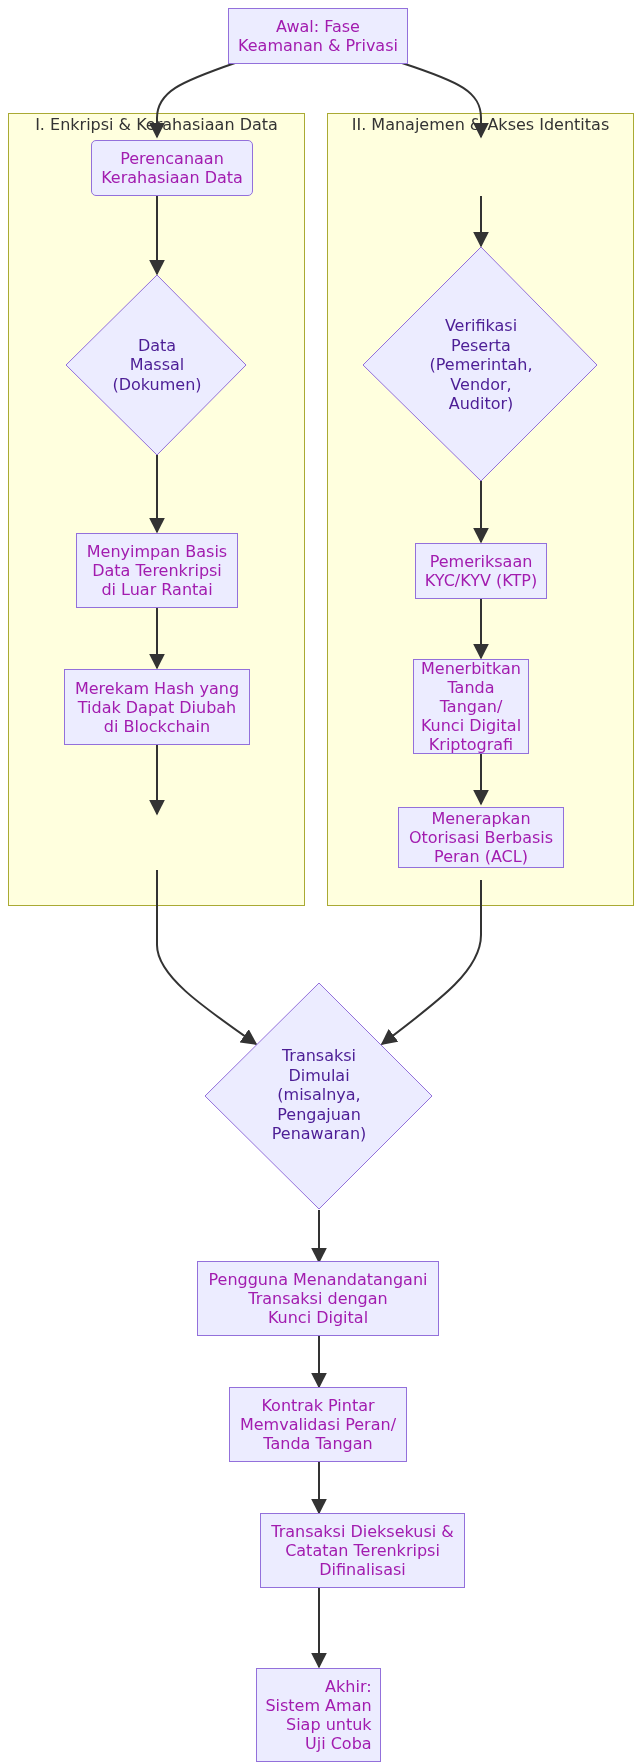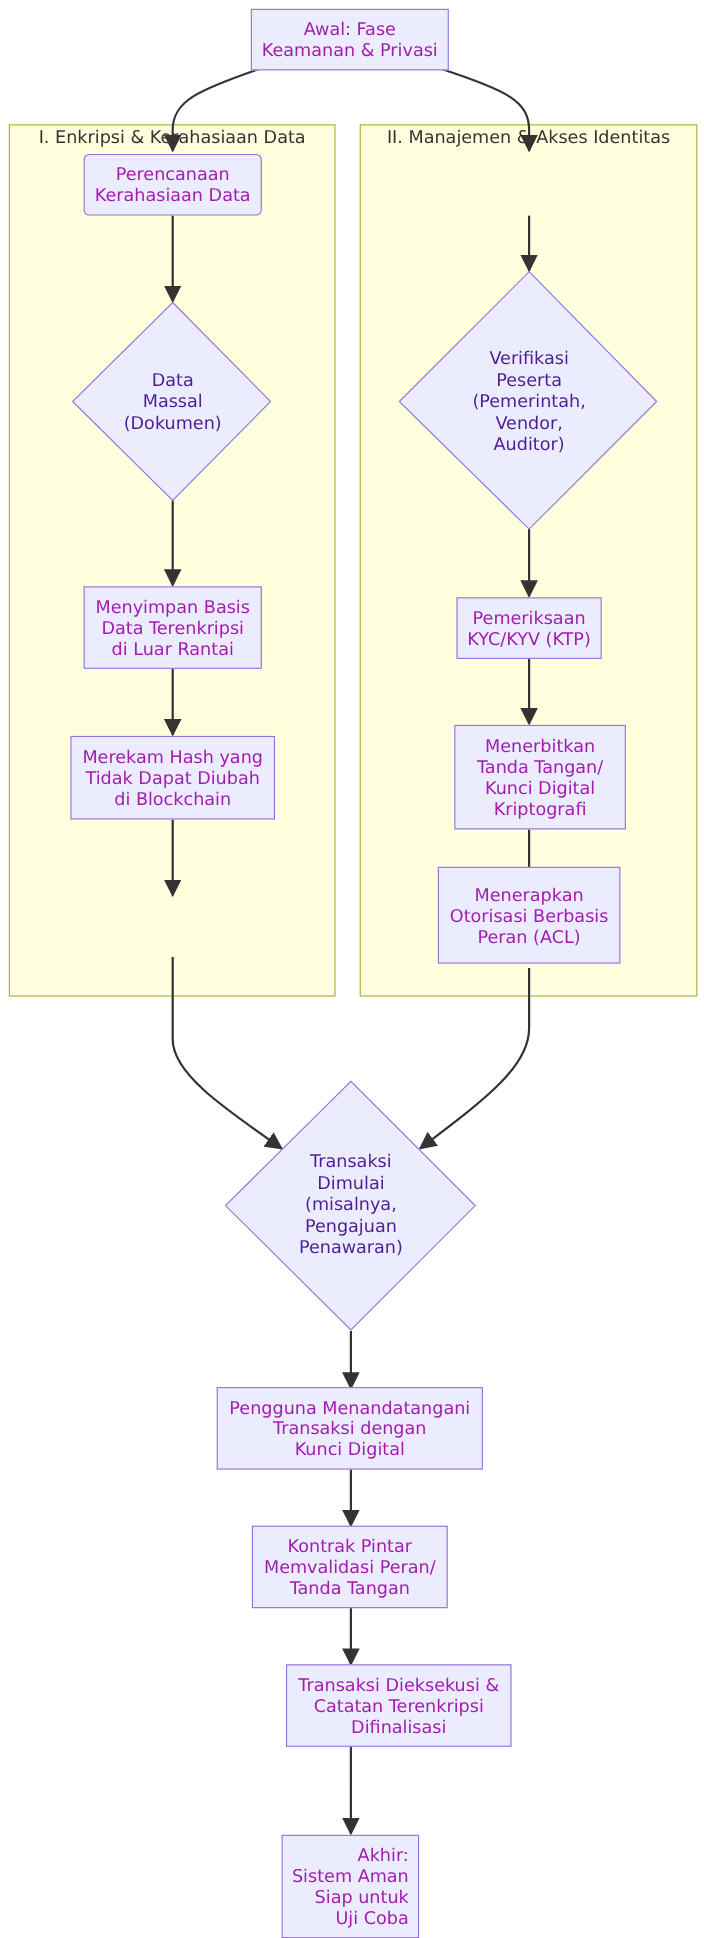--- a/index.html
+++ b/index.html
@@ -5,21 +5,21 @@
   html, body { margin: 0; padding: 0; background: #ffffff; }
   body { width: 640px; height: 1762px; position: relative; overflow: hidden;
          font-family: "DejaVu Sans", sans-serif; color: #333333; }
   #canvas { position: absolute; left: 0; top: 0; width: 640px; height: 1762px; }
   .cluster { position: absolute; background: #ffffde; border: 1px solid #aaaa33; box-sizing: border-box; }
   .cluster-title { position: absolute; left: 0; right: 0; top: 0; text-align: center;
                    font-size: 16px; line-height: 22px; color: #333333; white-space: nowrap; }
   .node { position: absolute; background: #ececff; border: 1px solid #9370db; box-sizing: border-box;
           display: flex; align-items: center; justify-content: center; text-align: center;
           font-size: 16px; line-height: 19px; color: #a21caf; }
-  .node.round { border-radius: 5px; }
+  .node.round { border-radius: 5px; margin-left: 15px; }
   .node-label { white-space: pre-line; }
   .diamond-label { position: absolute; display: flex; align-items: center; justify-content: center;
                    text-align: center; font-size: 16px; line-height: 19.5px; color: #4c1d95; white-space: pre-line; }
   svg { position: absolute; left: 0; top: 0; }
 </style>
 </head>
 <body>
 
 <div id="canvas">
 
@@ -84,27 +84,27 @@
 
   <div class="diamond-label" style="left:411px; top:310px; width:140px; height:110px;">Verifikasi
 Peserta
 (Pemerintah,
 Vendor,
 Auditor)</div>
   <div class="node" style="left:415px; top:543px; width:132px; height:56px;">
     <span class="node-label">Pemeriksaan
 KYC/KYV (KTP)</span>
   </div>
-  <div class="node" style="left:413px; top:659px; width:156px; height:95px;">
+  <div class="node" style="left:413px; top:659px; width:116px; height:95px;">
     <span class="node-label">Menerbitkan
 Tanda Tangan/
 Kunci Digital
 Kriptografi</span>
   </div>
-  <div class="node" style="left:398px; top:788px; width:166px; height:88px;">
+  <div class="node" style="left:398px; top:807px; width:166px; height:61px;">
     <span class="node-label">Menerapkan
 Otorisasi Berbasis
 Peran (ACL)</span>
   </div>
 
   <div class="diamond-label" style="left:249px; top:1040px; width:140px; height:110px;">Transaksi
 Dimulai
 (misalnya,
 Pengajuan
 Penawaran)</div>

